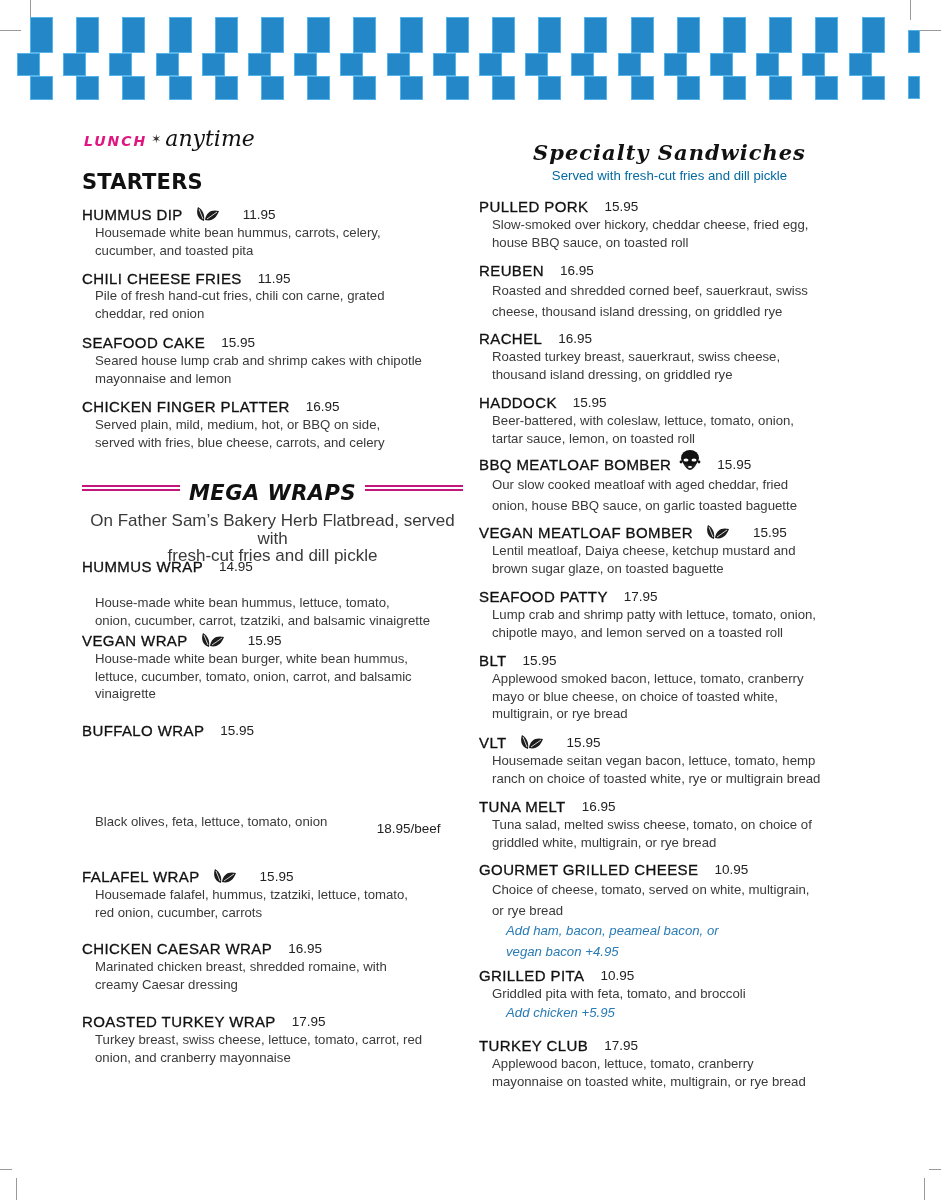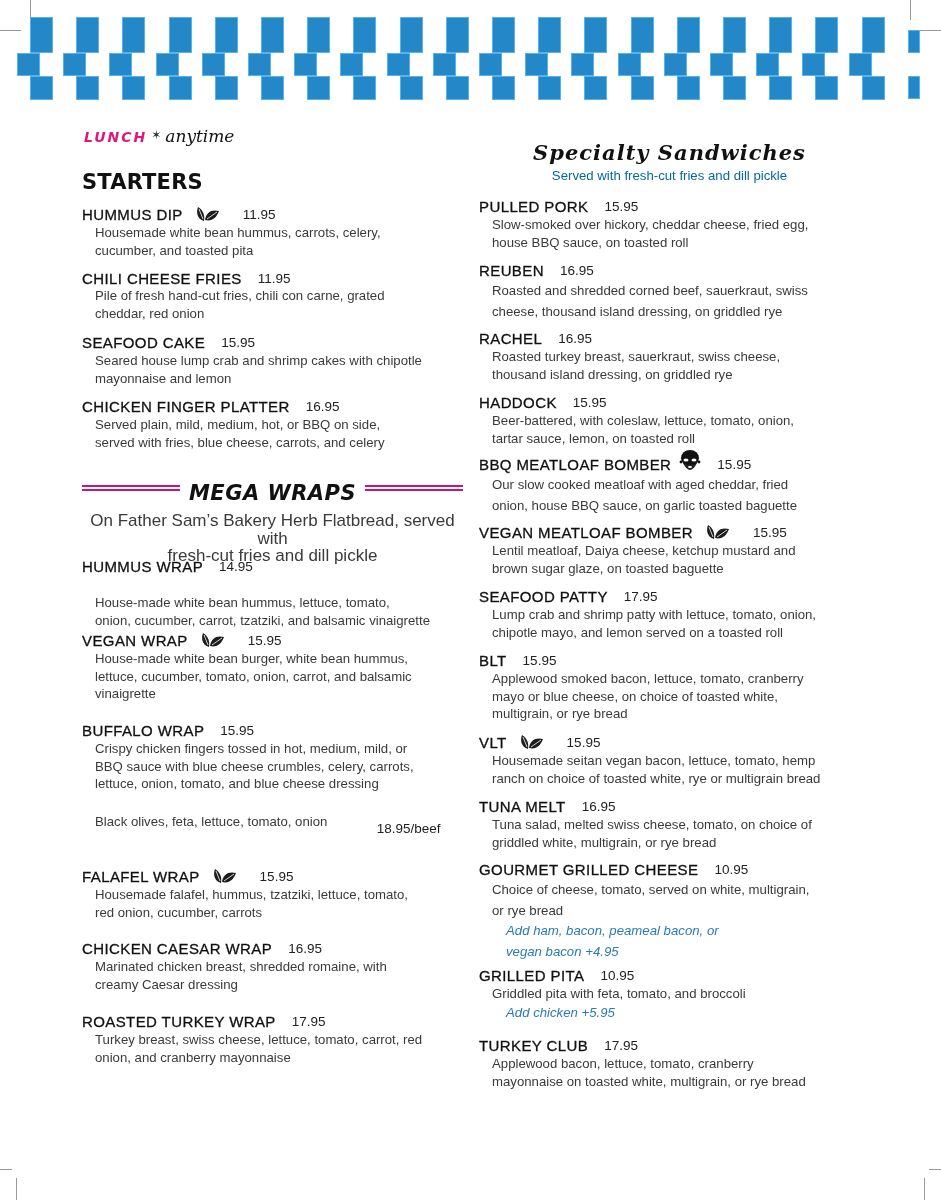--- a/index.html
+++ b/index.html
@@ -7,21 +7,21 @@
   body { position: relative; font-family: "Liberation Sans", "DejaVu Sans", sans-serif; color: #1a1a1a; }
 
   .crop { position: absolute; background: #9a9a9a; }
 
   .checker { position: absolute; left: 0; top: 0; width: 941px; height: 110px; }
   .sq { position: absolute; background: #2387c8; border: 1px solid #56b4ea; }
 
   .lunch-title { position: absolute; left: 84px; top: 126px; height: 30px; display: flex; align-items: baseline; white-space: nowrap; }
   .lunch-word { font-family: "DejaVu Sans", sans-serif; font-weight: bold; font-style: italic; color: #e0157f; font-size: 14px; letter-spacing: 2px; }
   .star { color: #333; font-size: 12px; margin: 0 4px 0 4px; position: relative; top: -3px; }
-  .anytime { font-family: "DejaVu Serif", serif; font-style: italic; font-size: 17px; color: #111; }
+  .anytime { font-family: "DejaVu Serif", serif; font-style: italic; font-size: 22px; color: #111; }
 
   .section-head { position: absolute; font-family: "DejaVu Sans", sans-serif; font-weight: bold; font-size: 21px; color: #111; letter-spacing: 0.2px; }
 
   .item { position: absolute; }
   .item-head { display: flex; align-items: center; white-space: nowrap; height: 18px; }
   .item-name { font-family: "Liberation Sans", sans-serif; font-size: 15px; color: #111; letter-spacing: 0.4px; font-weight: normal; -webkit-text-stroke: 0.3px #111; }
   .item-price { font-family: "Liberation Sans", sans-serif; font-size: 13.5px; color: #222; margin-left: 16px; }
   .item-desc { font-family: "Liberation Sans", sans-serif; font-size: 13.2px; color: #3a3a3a; margin-left: 13px; line-height: 17.5px; white-space: pre-line; }
   .item-desc.loose { line-height: 21px; }
   .addon { font-family: "Liberation Sans", sans-serif; font-style: italic; font-size: 13.2px; color: #2a7bb5; margin-left: 27px; line-height: 20.5px; white-space: pre-line; }
@@ -191,23 +191,20 @@
       </div>
       <div class="item-desc" style="margin-top: 1px;">House-made white bean burger, white bean hummus,
 lettuce, cucumber, tomato, onion, carrot, and balsamic
 vinaigrette</div>
     </div>
     <div class="item" style="left: 82px; top: 721px; width: 392px;">
       <div class="item-head">
         <span class="item-name">BUFFALO WRAP</span>
         <span class="item-price">15.95</span>
       </div>
-      <div class="item-desc" style="margin-top: 1px;">Crispy chicken fingers tossed in hot, medium, mild, or
-BBQ sauce with blue cheese crumbles, celery, carrots,
-lettuce, onion, tomato, and blue cheese dressing</div>
     </div>
     <div class="item" style="left: 82px; top: 811px; width: 392px;">
       <div class="souv-grid">
         <div class="item-desc" style="margin-top: 2px;">Black olives, feta, lettuce, tomato, onion</div>
         <div class="item-price" style="margin-left: 10px; margin-top: 10px;">18.95/beef</div>
       </div>
     </div>
     <div class="item" style="left: 82px; top: 867px; width: 392px;">
       <div class="item-head">
         <span class="item-name">FALAFEL WRAP</span>

